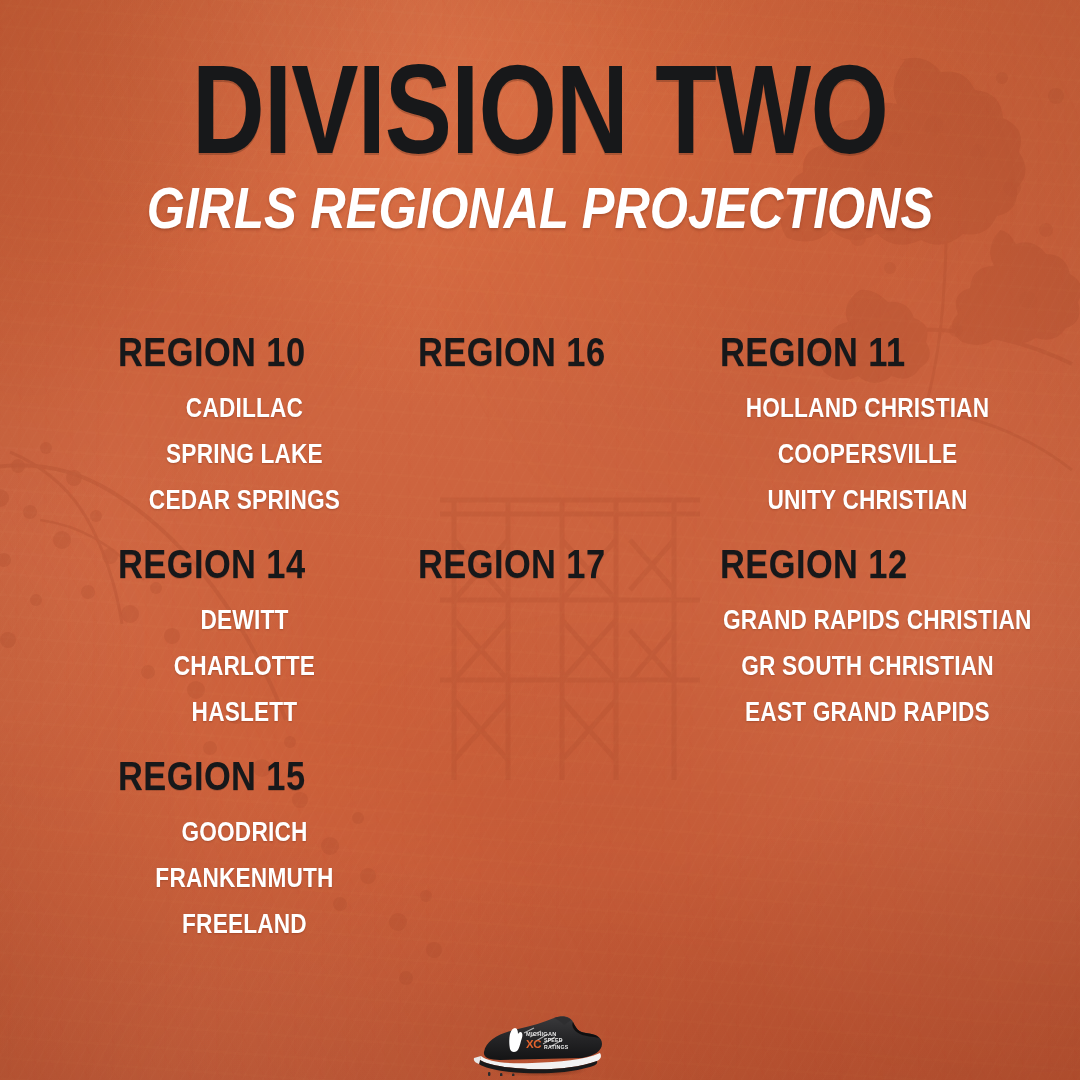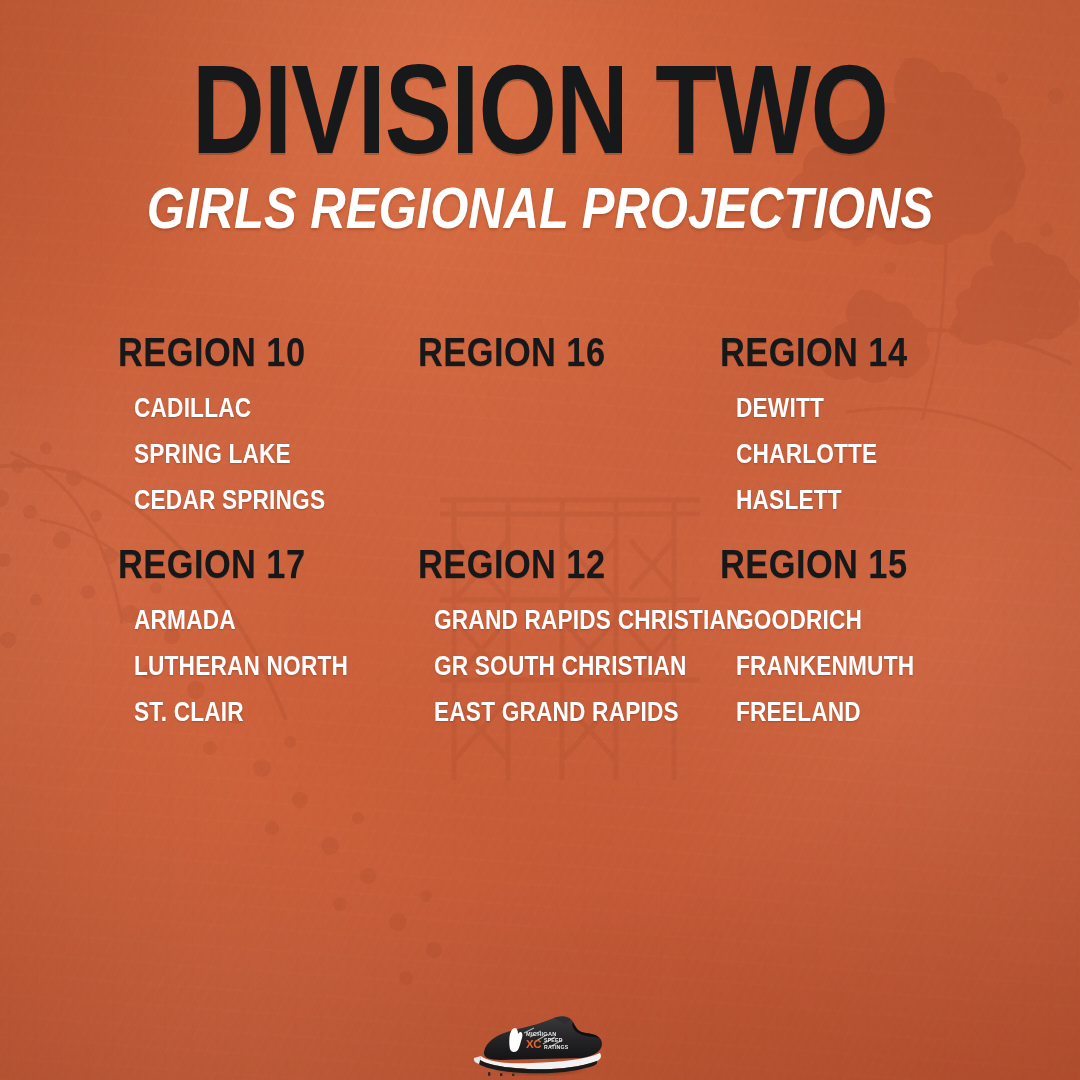--- a/index.html
+++ b/index.html
@@ -127,22 +127,23 @@
     font-weight: 900;
     letter-spacing: .5px;
     transform: scaleX(.84);
     transform-origin: left top;
     white-space: nowrap;
     margin-bottom: 22px;
     text-shadow: 0 1px 0 rgba(0,0,0,.16);
   }
   .team-list {
     list-style: none;
-    margin: 16px;
+    margin: 3px;
     padding: 0;
+    text-align: center;
   }
   .team {
     color: #ffffff;
     font-size: 27px;
     line-height: 1;
     font-weight: 900;
     letter-spacing: .2px;
     transform: scaleX(.84);
     transform-origin: left top;
     white-space: nowrap;
@@ -282,37 +283,40 @@
           <li class="team">SPRING LAKE</li>
           <li class="team">CEDAR SPRINGS</li>
         </ul>
       </div>
 
 
       <div class="region">
         <div class="region-title">REGION 16</div>
       </div>
 
+      <div class="region">
+        <div class="region-title">REGION 11</div>
+        <ul class="team-list">
+          <li class="team">HOLLAND CHRISTIAN</li>
+          <li class="team">COOPERSVILLE</li>
+          <li class="team">UNITY CHRISTIAN</li>
+        </ul>
+      </div>
 
       <div class="region">
         <div class="region-title">REGION 14</div>
         <ul class="team-list">
           <li class="team">DEWITT</li>
           <li class="team">CHARLOTTE</li>
           <li class="team">HASLETT</li>
         </ul>
       </div>
 
       <div class="region">
         <div class="region-title">REGION 17</div>
-        <ul class="team-list">
-          <li class="team">ARMADA</li>
-          <li class="team">LUTHERAN NORTH</li>
-          <li class="team">ST. CLAIR</li>
-        </ul>
       </div>
 
       <div class="region">
         <div class="region-title">REGION 12</div>
         <ul class="team-list">
           <li class="team">GRAND RAPIDS CHRISTIAN</li>
           <li class="team">GR SOUTH CHRISTIAN</li>
           <li class="team">EAST GRAND RAPIDS</li>
         </ul>
       </div>

